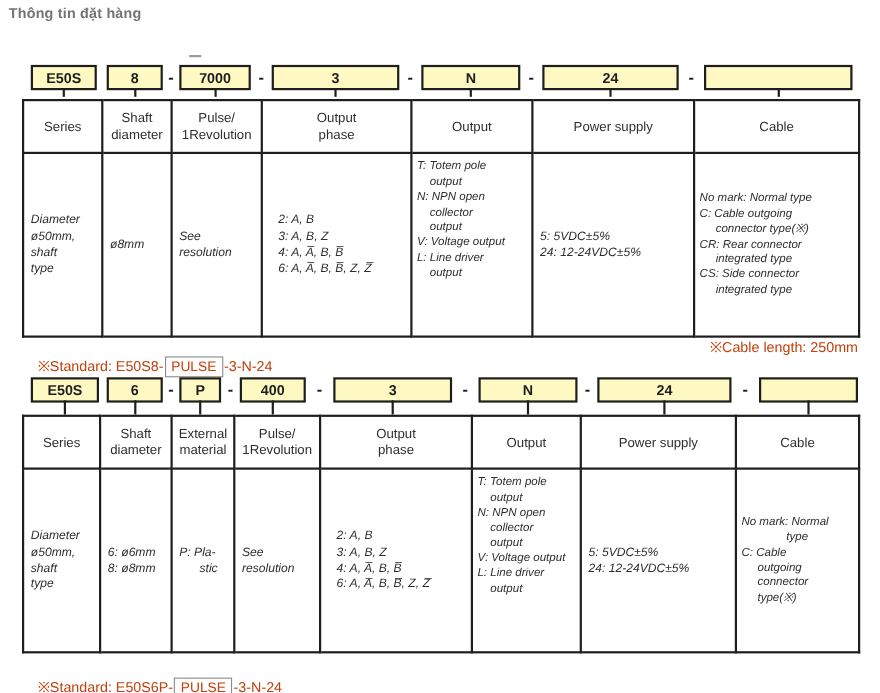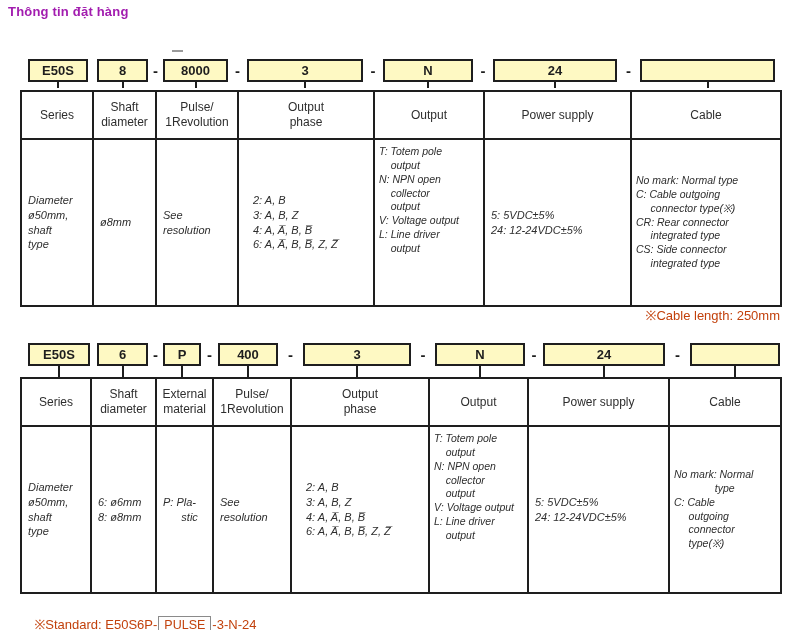--- a/index.html
+++ b/index.html
@@ -5,21 +5,21 @@
   * { margin:0; padding:0; box-sizing:border-box; }
   html,body { background:#fff; }
   body {
     width:800px; height:630px; overflow:hidden;
     font-family:"Liberation Sans", sans-serif; color:#2e2e2e;
   }
   .page { position:relative; width:800px; height:630px; background:#ffffff; }
 
   .title {
     position:absolute; left:8px; top:4px;
-    font-size:13px; font-weight:bold; color:#a21caf; letter-spacing:0.2px;
+    font-size:13px; font-weight:bold; color:#737373; letter-spacing:0.2px;
   }
 
   
   .coderow { position:absolute; left:0; width:800px; height:34px; }
   .cbox {
     position:absolute; top:0; height:23px;
     border:2px solid #1e1e1e; background:#fef9c3;
     display:flex; align-items:center; justify-content:center;
     font-size:13px; font-weight:bold; color:#1e1e1e;
   }
@@ -71,21 +71,21 @@
 
   <div class="coderow r1" style="top:59px">
     <div class="cbox" style="left:28px;width:60px">
         <span>E50S</span>
       </div>
     <div class="cbox" style="left:97px;width:51px">
         <span>8</span>
       </div>
     <span class="cdash" style="left:148px;width:15px">-</span>
     <div class="cbox" style="left:163px;width:65px">
-        <span>8000</span>
+        <span>7000</span>
       </div>
     <span class="cdash" style="left:228px;width:19px">-</span>
     <div class="cbox" style="left:247px;width:116px">
         <span>3</span>
       </div>
     <span class="cdash" style="left:363px;width:20px">-</span>
     <div class="cbox" style="left:383px;width:90px">
         <span>N</span>
       </div>
     <span class="cdash" style="left:473px;width:20px">-</span>
@@ -149,20 +149,23 @@
      connector type(※)
 CR: Rear connector
      integrated type
 CS: Side connector
      integrated type</td>
       </tr>
     </tbody>
       </table>
   </div>
 
+  <div class="fnote" style="left:20px;top:308px">
+    <span>※Standard: E50S8-</span><span class="pulsebox">PULSE</span><span>-3-N-24</span>
+  </div>
   <div class="fnote" style="right:20px;top:308px;text-align:right">※Cable length: 250mm</div>
 
   <div class="coderow r2" style="top:343px">
     <div class="cbox" style="left:28px;width:62px">
         <span>E50S</span>
       </div>
     <div class="cbox" style="left:97px;width:51px">
         <span>6</span>
       </div>
     <span class="cdash" style="left:148px;width:15px">-</span>

